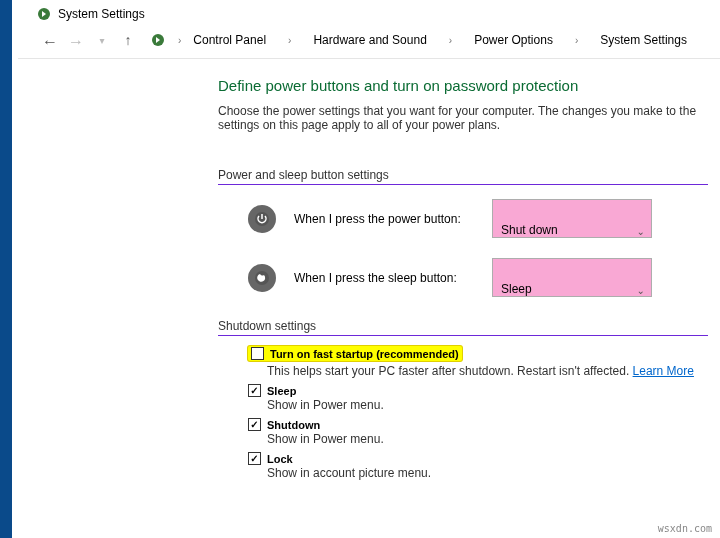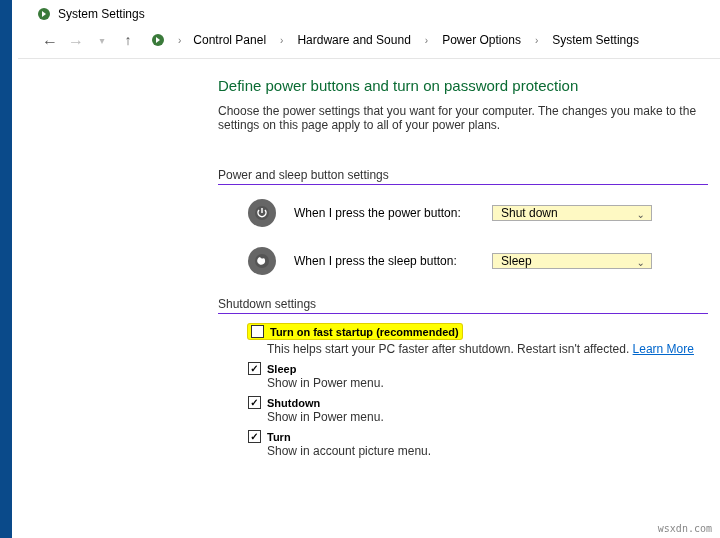--- a/index.html
+++ b/index.html
@@ -56,21 +56,21 @@
       display: inline-flex; align-items: center; justify-content: center;
       font-size: 14px;
       color: #555;
       cursor: pointer;
       margin-right: 6px;
     }
     .crumb-icon { width: 16px; height: 16px; display: inline-flex; align-items:center; justify-content:center; margin-right:2px;}
     .breadcrumb {
       display: flex;
       align-items: center;
-      gap: 8px;
+      gap: 16px;
       font-size: 12px;
     }
     .crumb { padding: 0 2px; cursor: pointer; }
     .crumb-sep { color: #777; font-size: 10px; padding: 0 4px; }
     .content {
       padding: 18px 0 0 200px;
     }
     .heading {
       color: #0a6b33;
       font-size: 15px;
@@ -100,23 +100,23 @@
     .round-icon {
       width: 28px; height: 28px;
       border-radius: 50%;
       background: #666;
       display: inline-flex; align-items: center; justify-content: center;
       color: #fff;
     }
     .btn-label { font-size: 12px; width: 180px; }
     .dropdown {
       width: 160px;
-      height: 16px;
+      height: 39px;
       border: 1px solid #adadad;
-      background: #fef9c3;
+      background: #f9a8d4;
       display: flex;
       align-items: flex-end;
       justify-content: space-between;
       padding: 0 6px 0 8px;
       font-size: 12px;
       cursor: pointer;
     }
     .dropdown .chev { font-size: 10px; color: #555; }
     .shutdown-list {
       padding: 6px 0 0 30px;
@@ -254,21 +254,21 @@
         <div class="chk-line">
           <span class="chk checked"></span>
           <span class="chk-label">Shutdown</span>
         </div>
         <div class="chk-desc">Show in Power menu.</div>
       </div>
 
       <div class="chk-row">
         <div class="chk-line">
           <span class="chk checked"></span>
-          <span class="chk-label">Turn</span>
+          <span class="chk-label">Lock</span>
         </div>
         <div class="chk-desc">Show in account picture menu.</div>
       </div>
     </div>
   </div>
 </div>
 
 <div class="footer-wm">wsxdn.com</div>
 
 </body></html>

